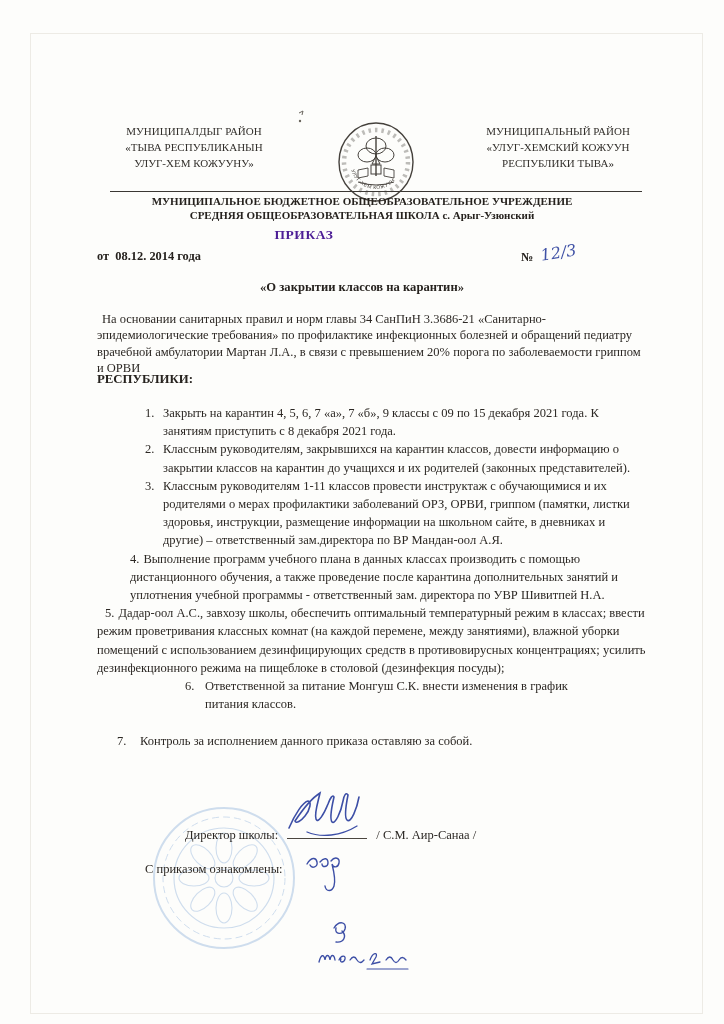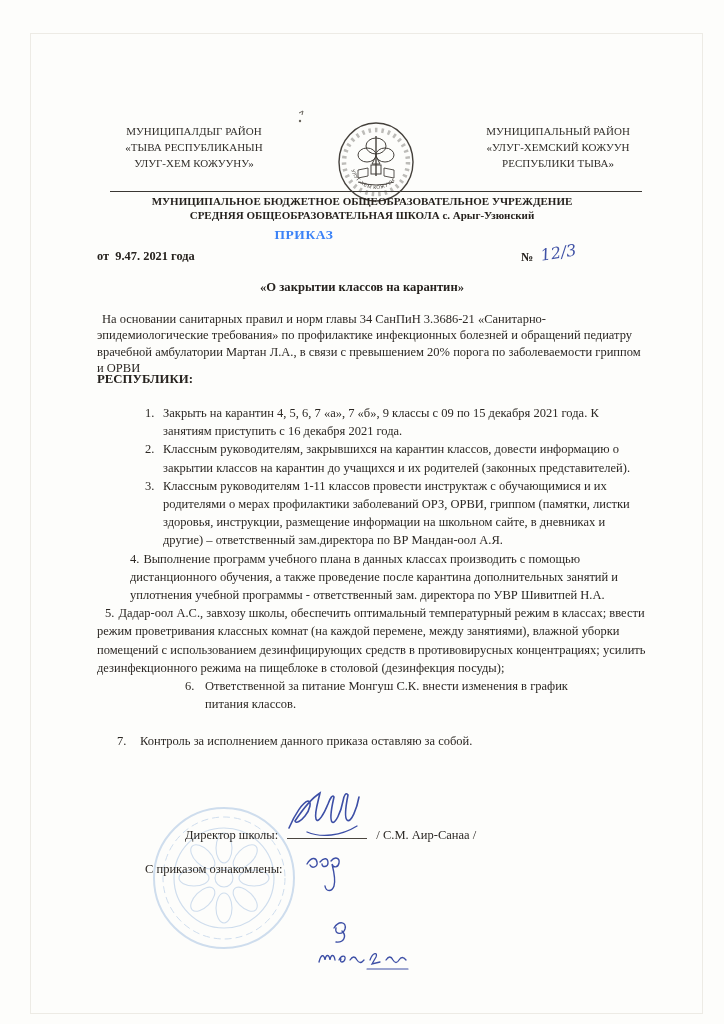--- a/index.html
+++ b/index.html
@@ -16,21 +16,21 @@
   
   .org-block { position:absolute; text-align:center; font-size:11px; line-height:16px; color:#33302c; }
   .org-left  { left:108px; top:123px; width:172px; }
   .org-right { left:466px; top:123px; width:184px; }
   .emblem { position:absolute; left:336px; top:120px; width:80px; height:84px; }
   .ink-artifact { position:absolute; left:294px; top:110px; width:14px; height:18px; }
   .header-rule { position:absolute; left:110px; top:191px; width:532px; height:0; border-top:1.6px solid #3b3733; }
   .institution { position:absolute; left:80px; top:195px; width:564px; text-align:center;
     font-weight:bold; font-size:11px; line-height:13.5px; color:#26221e; }
   .doc-type { position:absolute; left:0; top:227px; width:608px; text-align:center;
-    font-weight:bold; font-size:13.5px; letter-spacing:.6px; color:#3b82f6; }
+    font-weight:bold; font-size:13.5px; letter-spacing:.6px; color:#4c1d95; }
   .date-row { position:absolute; left:97px; top:246px; width:548px; height:24px; }
   .date-left { font-weight:bold; font-size:12.4px; white-space:pre; color:#26221e; }
   .number-wrap { position:absolute; left:424px; top:0; }
   .number-label { font-weight:bold; font-size:12.4px; color:#26221e; }
   .number-value {
     display:inline-block; margin-left:8px; color:#4052a6;
     font-style:italic; font-size:16px; transform:rotate(-9deg) translateY(-3px);
     font-family:"DejaVu Serif", serif;
   }
   
@@ -117,36 +117,36 @@
 <div class="header-rule"></div>
 
 <div class="institution">
   <div>МУНИЦИПАЛЬНОЕ БЮДЖЕТНОЕ ОБЩЕОБРАЗОВАТЕЛЬНОЕ УЧРЕЖДЕНИЕ</div>
   <div>СРЕДНЯЯ ОБЩЕОБРАЗОВАТЕЛЬНАЯ ШКОЛА с. Арыг-Узюнский</div>
 </div>
 
 <div class="doc-type">ПРИКАЗ</div>
 
 <div class="date-row">
-  <span class="date-left">от  9.47. 2021 года</span>
+  <span class="date-left">от  08.12. 2014 года</span>
   <span class="number-wrap">
     <span class="number-label">№</span><span class="number-value">12/3</span>
   </span>
 </div>
 
 <div class="order-title">«О закрытии классов на карантин»</div>
 
 <div class="preamble">На основании санитарных правил и норм главы 34 СанПиН 3.3686-21 «Санитарно-эпидемиологические требования» по профилактике инфекционных болезней и обращений педиатру врачебной амбулатории Мартан Л.А., в связи с превышением 20% порога по заболеваемости гриппом и ОРВИ</div>
 
 <div class="decree-word">РЕСПУБЛИКИ:</div>
 
 <div class="order-list">
   <div class="li-std">
     <span class="num">1.</span>
-    <span class="txt">Закрыть на карантин 4, 5, 6, 7 «а», 7 «б», 9 классы с 09 по 15 декабря 2021 года. К занятиям приступить с 16 декабря 2021 года.</span>
+    <span class="txt">Закрыть на карантин 4, 5, 6, 7 «а», 7 «б», 9 классы с 09 по 15 декабря 2021 года. К занятиям приступить с 8 декабря 2021 года.</span>
   </div>
   <div class="li-std">
     <span class="num">2.</span>
     <span class="txt">Классным руководителям, закрывшихся на карантин классов, довести информацию о закрытии классов на карантин до учащихся и их родителей (законных представителей).</span>
   </div>
   <div class="li-std">
     <span class="num">3.</span>
     <span class="txt">Классным руководителям 1-11 классов провести инструктаж с обучающимися и их родителями о мерах профилактики заболеваний ОРЗ, ОРВИ, гриппом (памятки, листки здоровья, инструкции, размещение информации на школьном сайте, в дневниках  и другие) – ответственный зам.директора по ВР Мандан-оол А.Я.</span>
   </div>
   <div class="li-p4">

